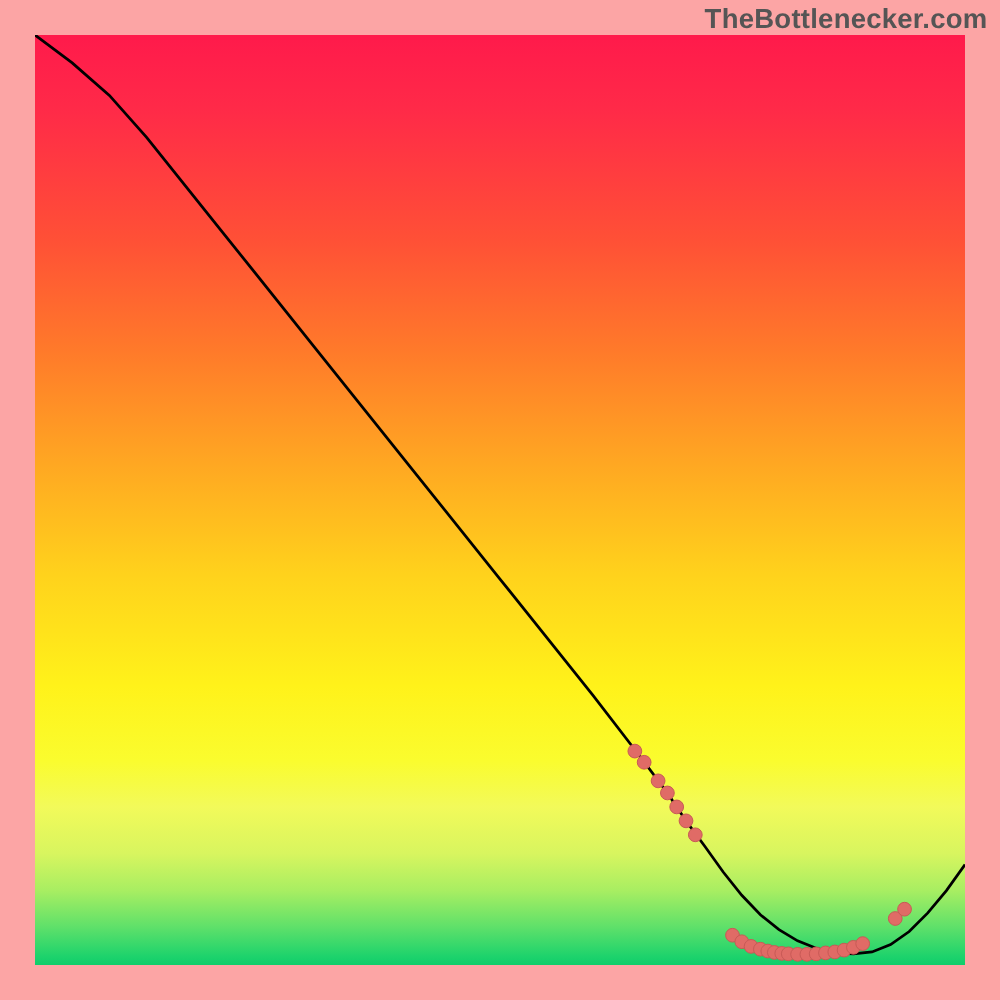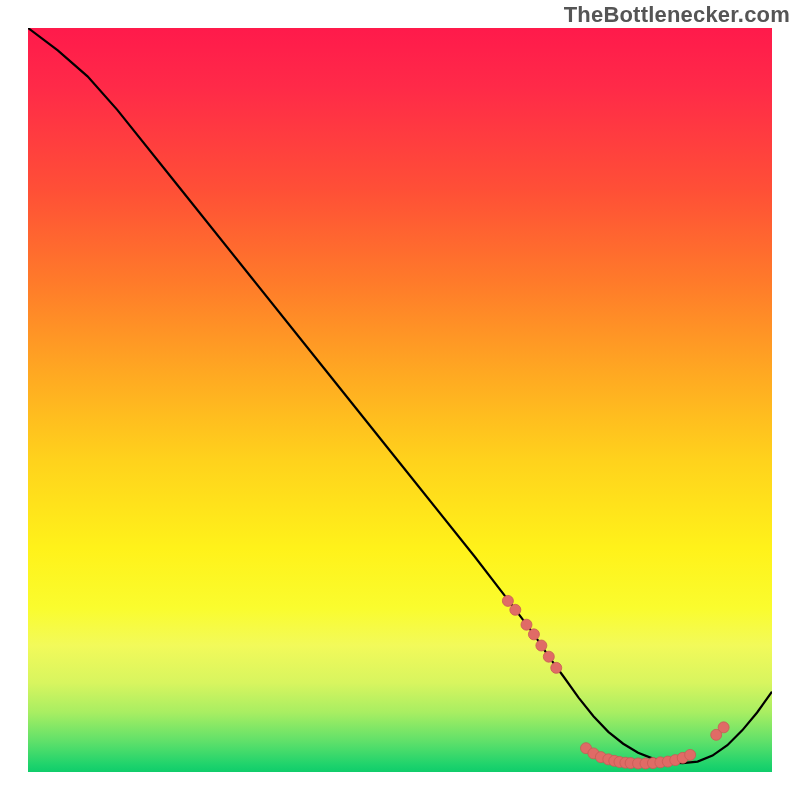--- a/index.html
+++ b/index.html
@@ -8,21 +8,21 @@
     width: 800px;
     height: 800px;
     background: #000;
     font-family: Arial, Helvetica, sans-serif;
     overflow: hidden;
   }
   .frame {
     position: relative;
     width: 800px;
     height: 800px;
-    background: #ffffff;
+    background: #fca5a5;
   }
   .watermark {
     position: absolute;
     top: 2px;
     right: 10px;
     color: #555;
     font-size: 22px;
     font-weight: 600;
     letter-spacing: 0.2px;
     user-select: none;

